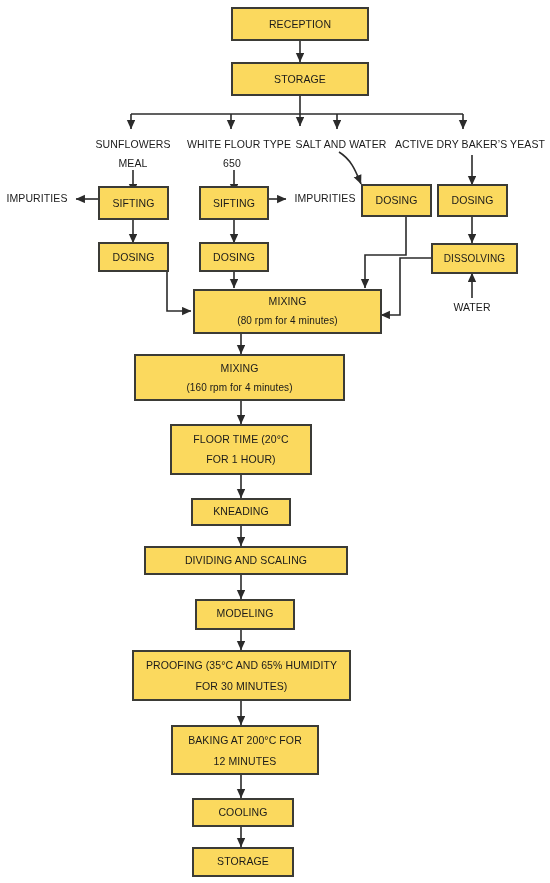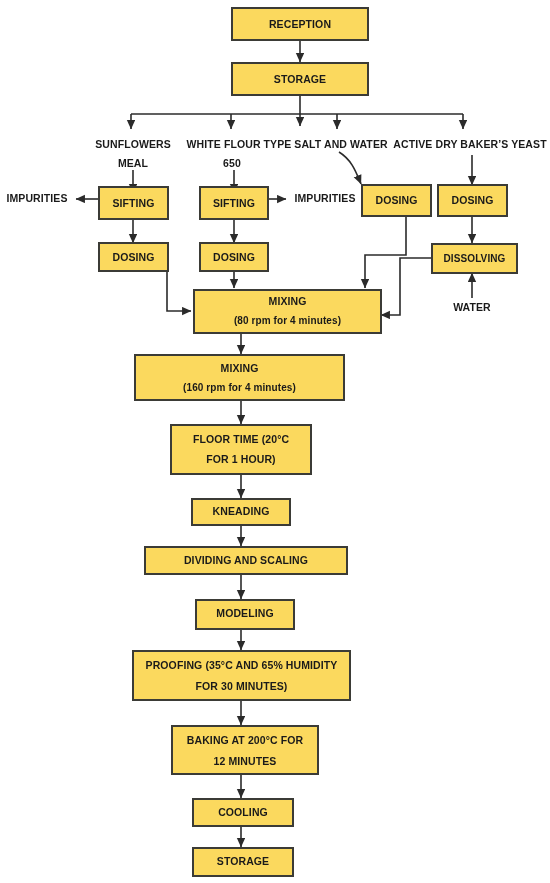--- a/index.html
+++ b/index.html
@@ -11,21 +11,20 @@
     width: 550px;
     height: 883px;
     font-family: "Liberation Sans", sans-serif;
     overflow: hidden;
   }
   #flowchart-root {
     position: relative;
     width: 534px;
     height: 883px;
     background: #ffffff;
-    font-weight: bold;
   }
   svg.chart-canvas {
     display: block;
     width: 550px;
     height: 883px;
   }
   .node-box {
     fill: #fbd95e;
     stroke: #3b3b36;
     stroke-width: 2;

